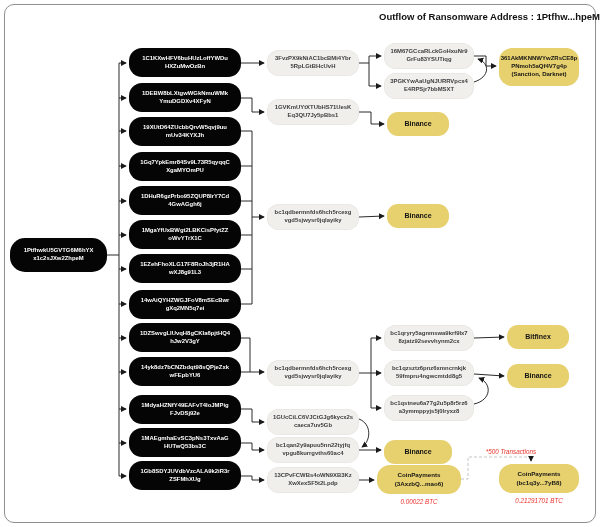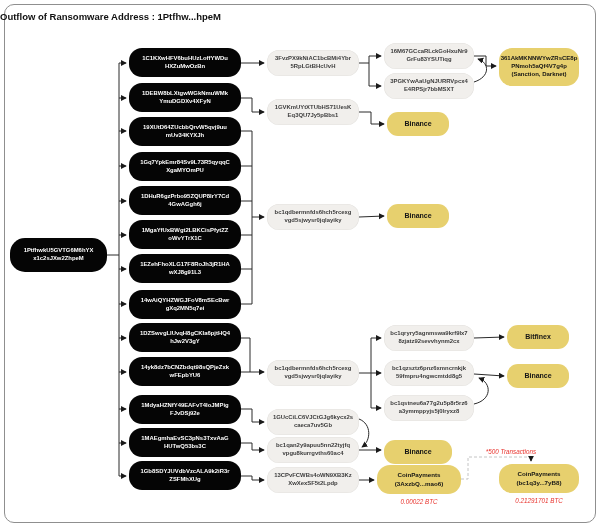--- a/index.html
+++ b/index.html
@@ -1,20 +1,20 @@
 <!DOCTYPE html>
 <html><head>
 <meta charset="utf-8">
 <style>
   html,body {margin:0; padding:0;}
   body {width:600px; height:527px; position:relative; background:#ffffff;
         font-family:"Liberation Sans", sans-serif; overflow:hidden;}
   .frame {position:absolute; left:4px; top:4px; right:4px; bottom:4px;
           border:1.6px solid #8f8f8f; border-radius:10px; pointer-events:none;}
-  .title {position:absolute; left:0; top:11px; width:600px; text-align:left;
+  .title {position:absolute; left:0; top:11px; width:600px; text-align:right;
           font-size:9.5px; font-weight:bold; color:#111;}
   svg.edges {position:absolute; left:0; top:0; z-index:1;}
   .node {position:absolute; z-index:2; display:flex; align-items:center; justify-content:center;
          text-align:center; white-space:pre-line; line-height:1.3; cursor:default;}
   .black {background:#050505; color:#ffffff; font-weight:bold; font-size:5.9px; border-radius:13px;}
   .gray  {background:#f1efec; color:#3c3c3c; font-weight:bold; font-size:5.9px; border-radius:12px;
           box-shadow:0 0 0 0.5px #e3e1de inset;}
   .yellow{background:#e7d06e; color:#151515; font-weight:bold; font-size:7px; border-radius:11px;}
   .yellow.multi {font-size:6.2px; border-radius:13px;}
   .red {position:absolute; z-index:2; color:#e8322c; font-style:italic; font-size:6.3px;

